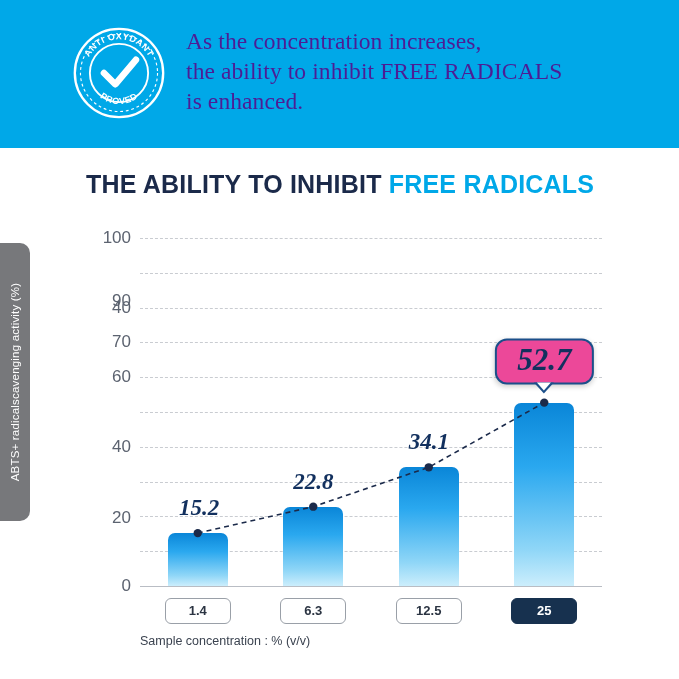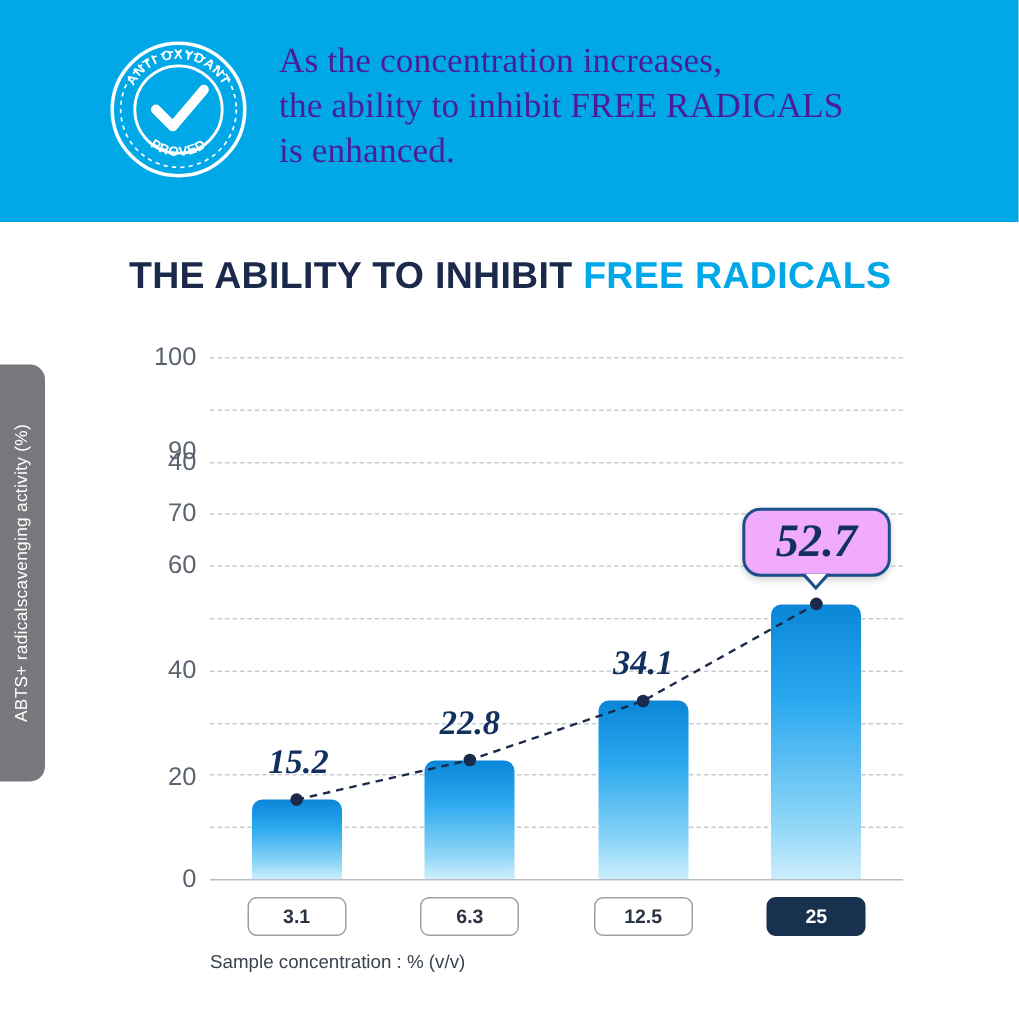--- a/index.html
+++ b/index.html
@@ -149,21 +149,21 @@
     font-weight: bold;
     font-size: 23px;
     color: #12305e;
     white-space: nowrap;
   }
 
   
   .callout {
     position: absolute;
     transform: translate(-50%, -100%);
-    background: #f0abfc;
+    background: #ec4899;
     border: 2px solid #1b4f8a;
     border-radius: 12px;
     padding: 4px 20px 6px;
     box-shadow: 0 2px 5px rgba(0,0,0,0.18);
   }
   .callout .ctext {
     font-family: "Liberation Serif", serif;
     font-style: italic;
     font-weight: bold;
     font-size: 31px;
@@ -287,19 +287,19 @@
         <circle cx="288.75" cy="229.332" r="4.2" fill="#1b2a4a"></circle>
         <circle cx="404.25" cy="164.60399999999998" r="4.2" fill="#1b2a4a"></circle>
       </svg>
       <div class="value-label" style="left: 59px; top: 283.104px;">15.2</div>
       <div class="value-label" style="left: 173.25px; top: 256.656px;">22.8</div>
       <div class="value-label" style="left: 288.75px; top: 217.332px;">34.1</div>
       <div class="callout" style="left: 404.25px; top: 146.604px;">
         <div class="ctext">52.7</div>
         <div class="callout-tail"></div>
       </div>
-      <div class="xchip" style="left: 57.75px; top: 360px;">3.1</div>
+      <div class="xchip" style="left: 57.75px; top: 360px;">1.4</div>
       <div class="xchip" style="left: 173.25px; top: 360px;">6.3</div>
       <div class="xchip" style="left: 288.75px; top: 360px;">12.5</div>
       <div class="xchip highlight" style="left: 404.25px; top: 360px;">25</div>
     </div>
   <div class="xaxis-caption" id="xcaption" style="top: 634px;">Sample concentration : % (v/v)</div>
 </div>
 
 </body></html>

